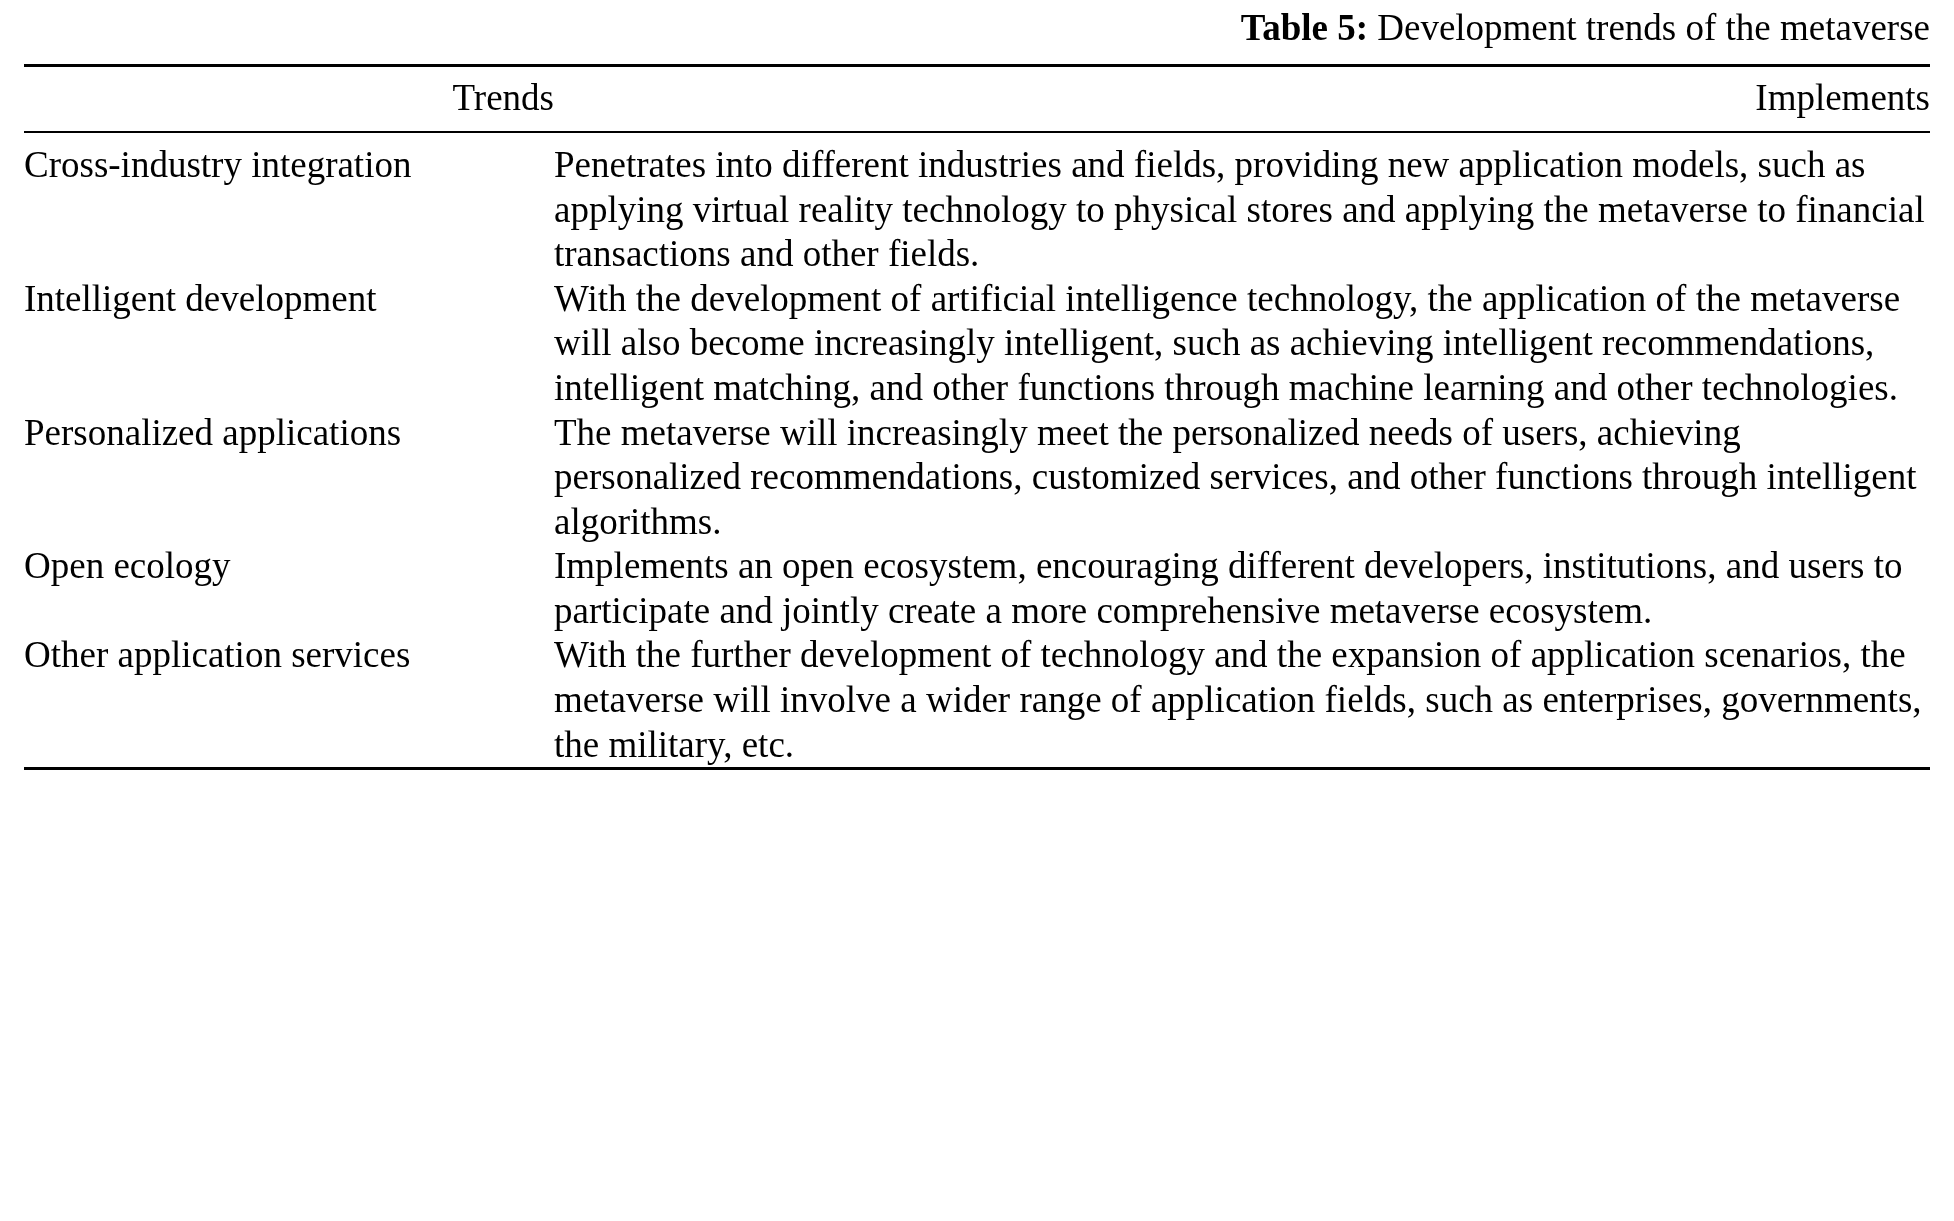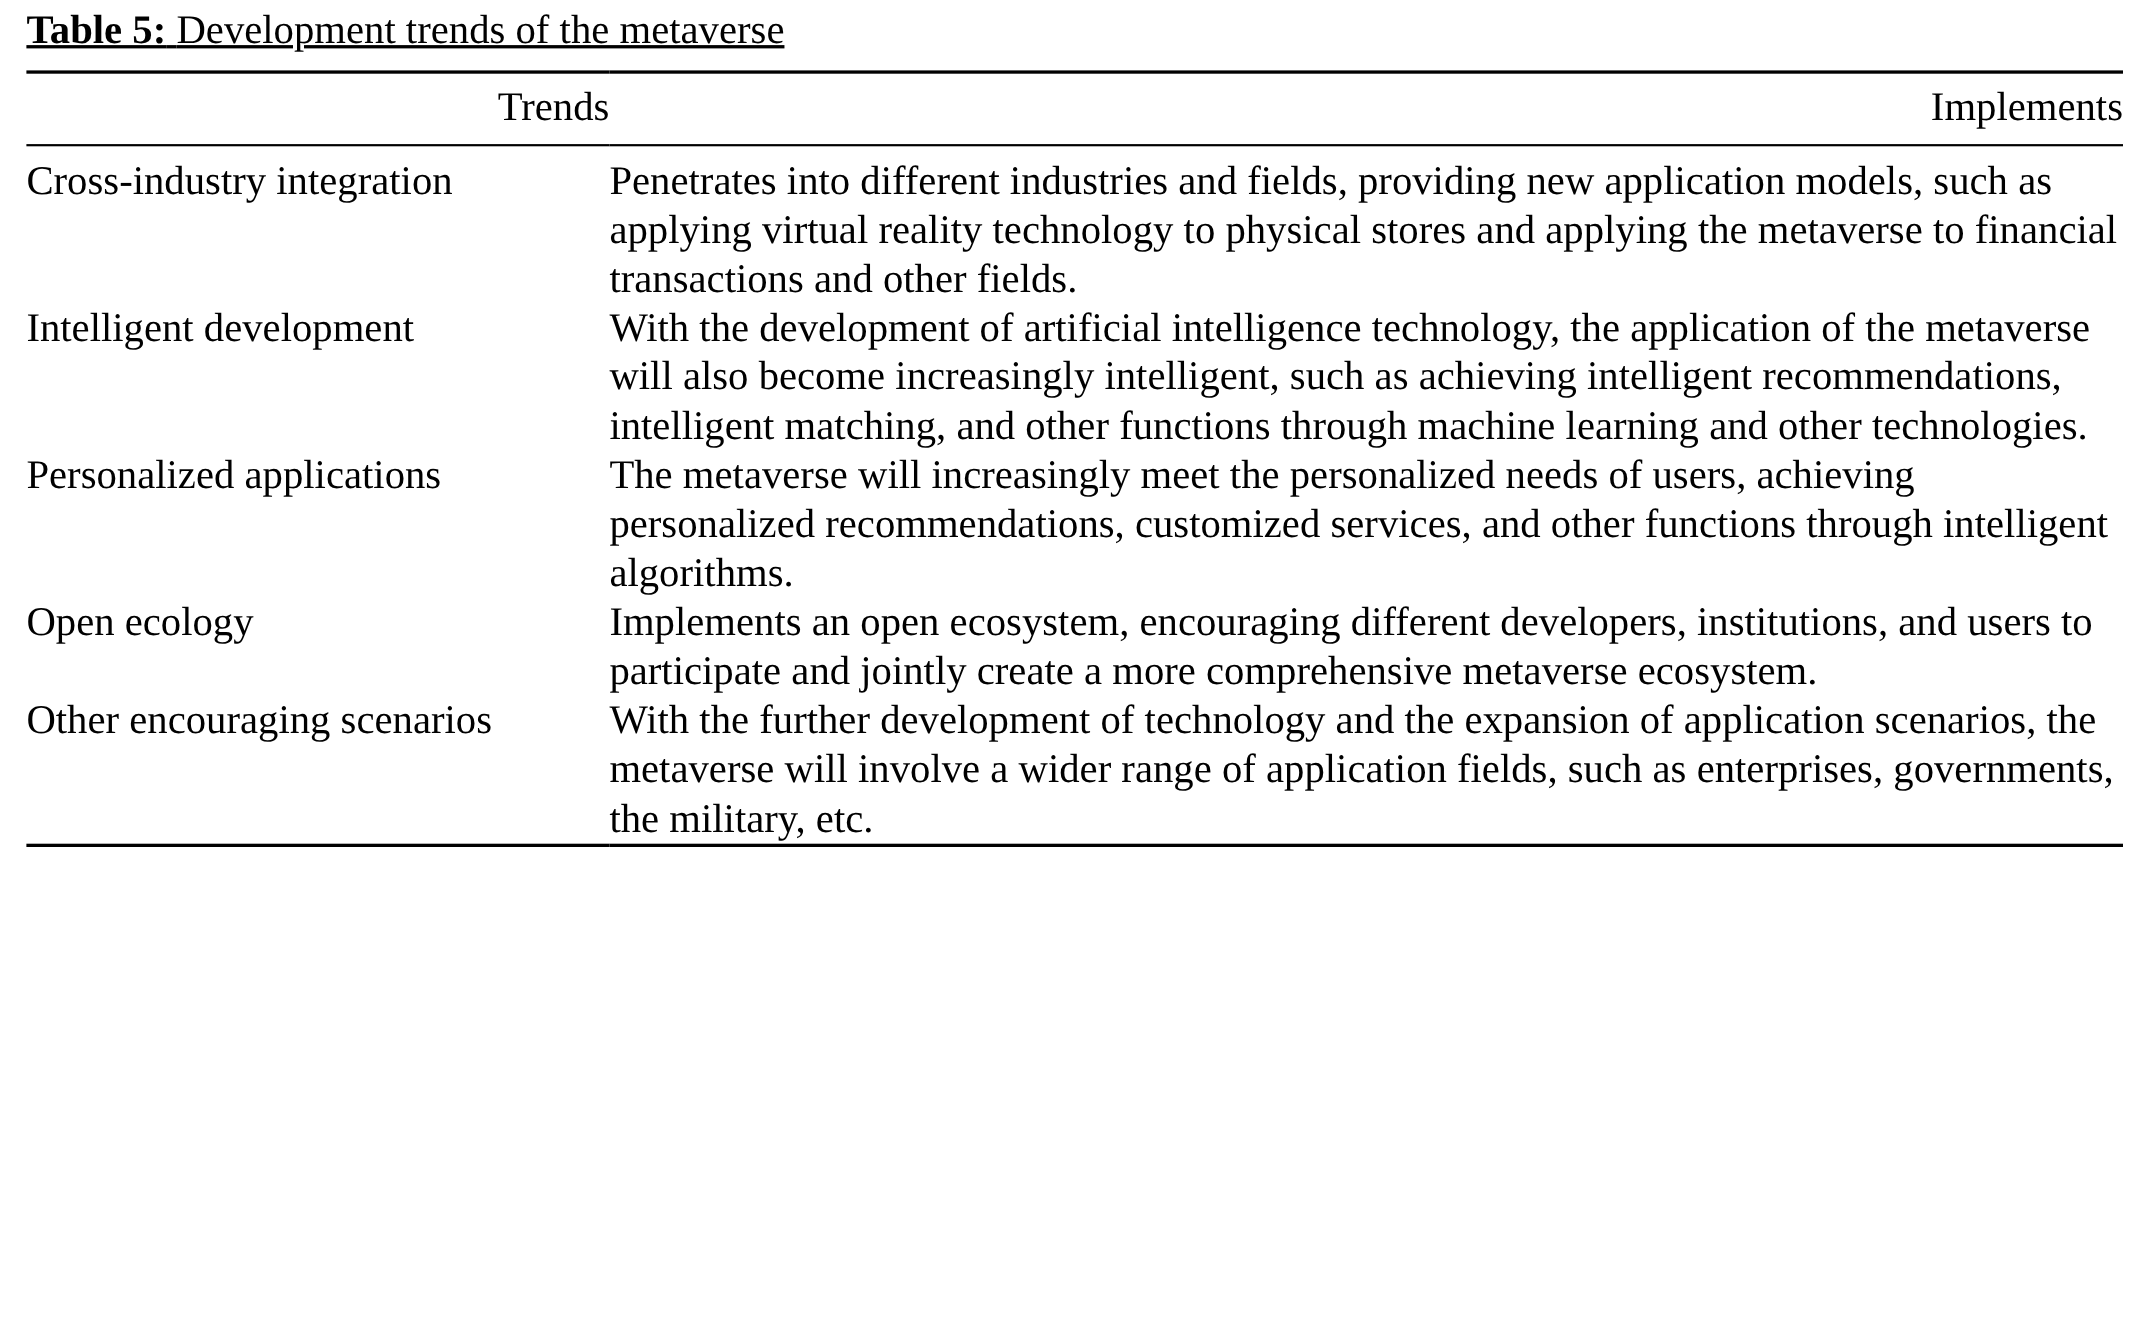--- a/index.html
+++ b/index.html
@@ -15,27 +15,26 @@
     overflow: hidden;
   }
   .page {
     width: 1954px;
     height: 1221px;
     box-sizing: border-box;
     padding: 0 24px;
     position: relative;
   }
   .caption {
-    text-align: left;
+    text-align: right;
     font-size: 37px;
     line-height: 1.2;
     padding-top: 6px;
     padding-bottom: 14px;
     white-space: nowrap;
-    text-decoration: underline;
   }
   .caption .caption-label {
     font-weight: bold;
   }
   .caption .caption-text {
     font-weight: normal;
   }
   table.tbl {
     width: 100%;
     border-collapse: collapse;
@@ -117,21 +116,21 @@
       </tr>
       <tr>
         <td class="trend">Personalized applications</td>
         <td class="desc">The metaverse will increasingly meet the personalized needs of users, achieving personalized recommendations, customized services, and other functions through intelligent algorithms.</td>
       </tr>
       <tr>
         <td class="trend">Open ecology</td>
         <td class="desc">Implements an open ecosystem, encouraging different developers, institutions, and users to participate and jointly create a more comprehensive metaverse ecosystem.</td>
       </tr>
       <tr>
-        <td class="trend">Other encouraging scenarios</td>
+        <td class="trend">Other application services</td>
         <td class="desc">With the further development of technology and the expansion of application scenarios, the metaverse will involve a wider range of application fields, such as enterprises, governments, the military, etc.</td>
       </tr>
       <tr>
         <td class="spacer-cell rule-bottom"></td>
         <td class="spacer-cell rule-bottom"></td>
       </tr>
     </tbody>
   </table>
 
 </div>

